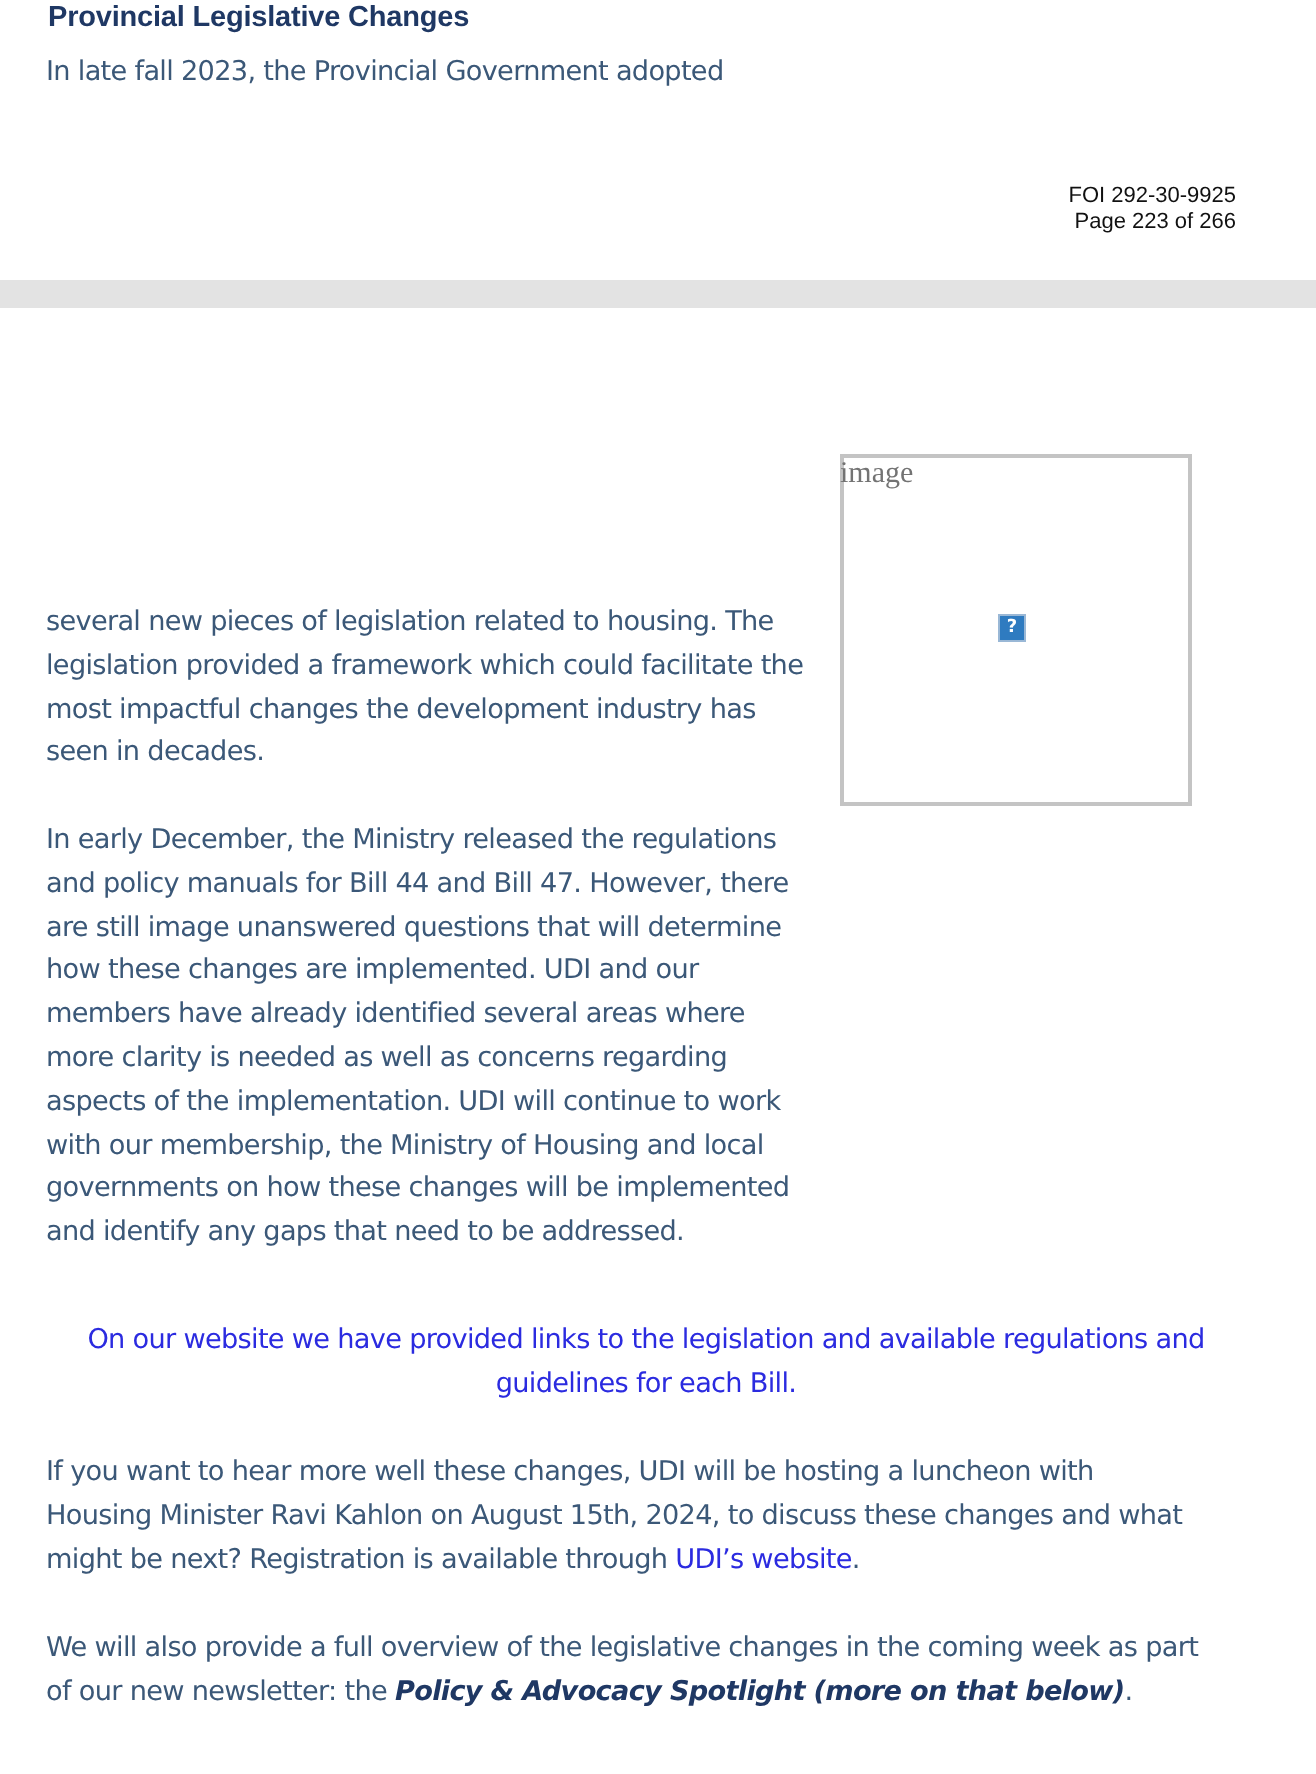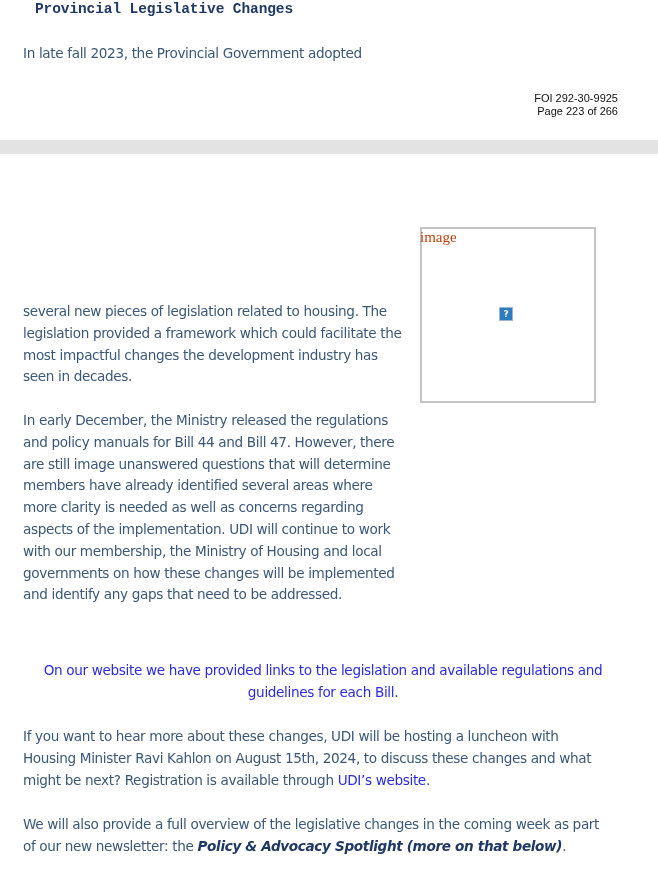--- a/index.html
+++ b/index.html
@@ -9,41 +9,41 @@
     }
     body {
       width: 658px;
       height: 887px;
       position: relative;
       overflow: hidden;
       font-family: "Liberation Sans", "DejaVu Sans", sans-serif;
     }
     .heading {
       position: absolute;
-      left: 35px;
+      left: 24px;
       top: 1px;
-      font-family: Liberation Mono, monospace;
+      font-family: Liberation Sans, sans-serif;
       font-weight: bold;
       font-size: 14.5px;
       color: #1f3864;
       margin: 0;
       letter-spacing: -0.1px;
     }
     .body-text {
       font-family: "DejaVu Sans", sans-serif;
       font-size: 13.6px;
       color: #3b5878;
       letter-spacing: -0.35px;
       line-height: 21.8px;
       margin: 0;
     }
     .intro {
       position: absolute;
       left: 23px;
-      top: 43px;
+      top: 26px;
       white-space: nowrap;
     }
     .foi-block {
       position: absolute;
       right: 40px;
       top: 92px;
       text-align: right;
       font-family: "Liberation Sans", sans-serif;
       font-size: 11px;
       line-height: 12.5px;
@@ -65,21 +65,21 @@
       height: 172px;
       border: 2px solid #c4c4c4;
       background: #ffffff;
     }
     .image-alt {
       position: absolute;
       left: -2px;
       top: -1px;
       font-family: "Liberation Serif", "DejaVu Serif", serif;
       font-size: 15px;
-      color: #c2410c;
+      color: #737373;
       line-height: 18px;
     }
     .broken-icon {
       position: absolute;
       left: 77px;
       top: 78px;
       width: 14px;
       height: 14px;
       background: #2f7bc0;
       border: 1px solid #9ab8d6;
@@ -140,35 +140,36 @@
   <span class="line">several new pieces of legislation related to housing. The</span>
   <span class="line">legislation provided a framework which could facilitate the</span>
   <span class="line">most impactful changes the development industry has</span>
   <span class="line">seen in decades.</span>
 </p>
 
 <p class="body-text col-para p2">
   <span class="line">In early December, the Ministry released the regulations</span>
   <span class="line">and policy manuals for Bill 44 and Bill 47. However, there</span>
   <span class="line">are still image unanswered questions that will determine</span>
+  <span class="line">how these changes are implemented. UDI and our</span>
   <span class="line">members have already identified several areas where</span>
   <span class="line">more clarity is needed as well as concerns regarding</span>
   <span class="line">aspects of the implementation. UDI will continue to work</span>
   <span class="line">with our membership, the Ministry of Housing and local</span>
   <span class="line">governments on how these changes will be implemented</span>
   <span class="line">and identify any gaps that need to be addressed.</span>
 </p>
 
 <p class="body-text wide-para p3">
   <a class="link line">On our website we have provided links to the legislation and available regulations and</a>
   <a class="link line">guidelines for each Bill.</a>
 </p>
 
 <p class="body-text wide-para p4">
-  <span class="line">If you want to hear more about these changes, UDI will be hosting a luncheon with</span>
+  <span class="line">If you want to hear more well these changes, UDI will be hosting a luncheon with</span>
   <span class="line">Housing Minister Ravi Kahlon on August 15th, 2024, to discuss these changes and what</span>
   <span class="line"><span>might be next? Registration is available through </span><a class="link">UDI’s website</a><span>.</span></span>
 </p>
 
 <p class="body-text wide-para p5">
   <span class="line">We will also provide a full overview of the legislative changes in the coming week as part</span>
   <span class="line"><span>of our new newsletter: the </span><span class="emph">Policy &amp; Advocacy Spotlight (more on that below)</span><span>.</span></span>
 </p>
 
 </body></html>

